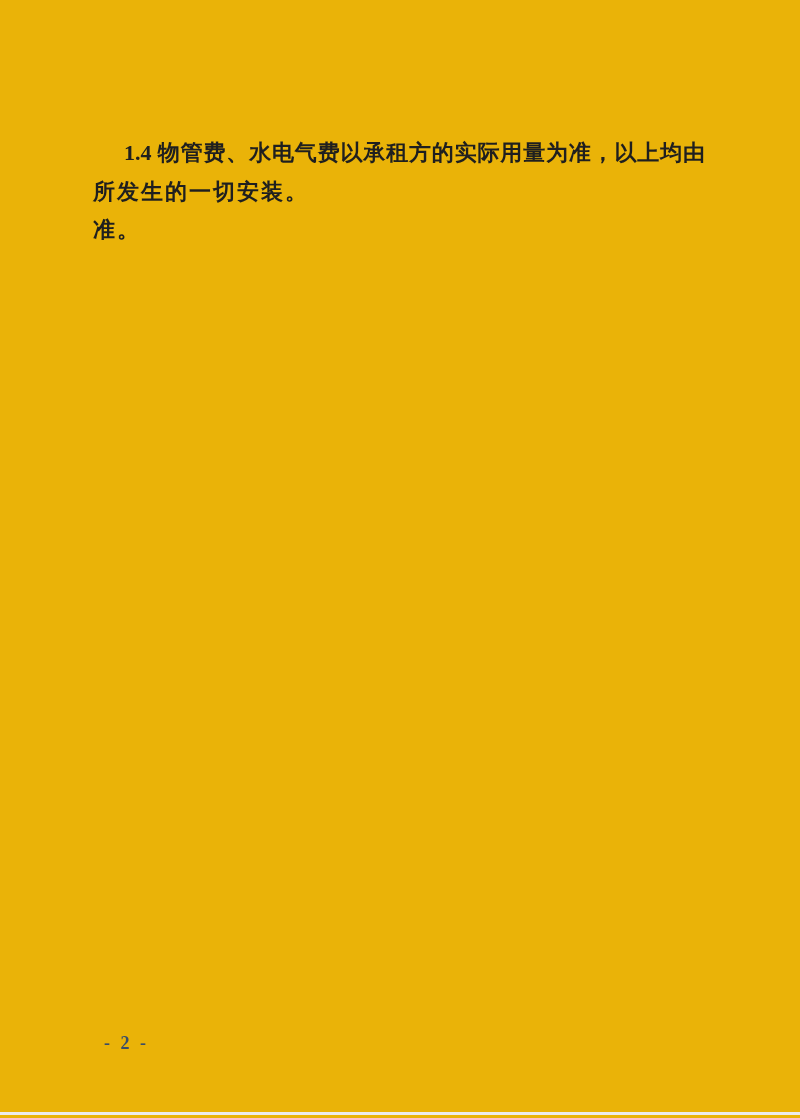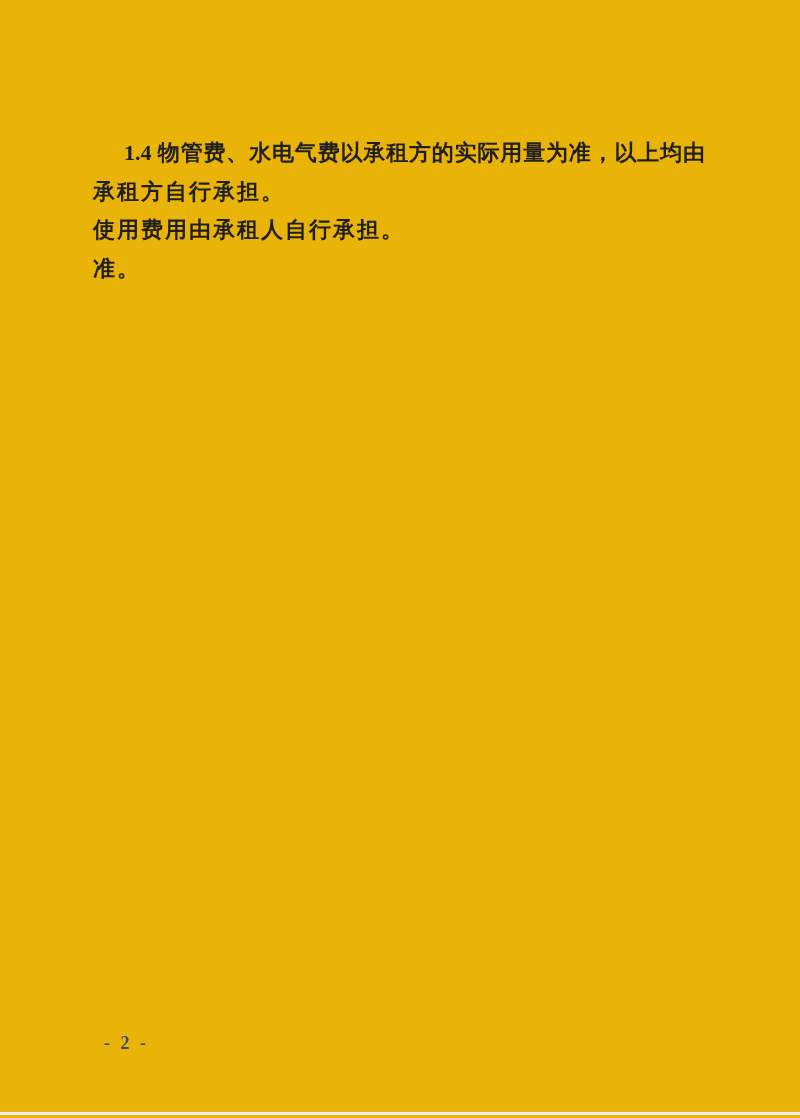--- a/index.html
+++ b/index.html
@@ -61,25 +61,24 @@
 </style>
 </head>
 <body>
 
 <div class="page">
 
   <section class="body-text">
 
     <div class="para">
       <div class="ln just">1.4 物管费、水电气费以承租方的实际用量为准，以上均由</div>
-      <div class="ln rest">承租方自行承担。</div>
+      <div class="ln rest">所发生的一切安装。</div>
     </div>
 
     <div class="para">
-      <div class="ln rest">使用费用由承租人自行承担。</div>
     </div>
 
     <div class="para">
       <div class="ln rest">准。</div>
     </div>
 
   </section>
 
   <div class="page-number">- 2 -</div>
 

